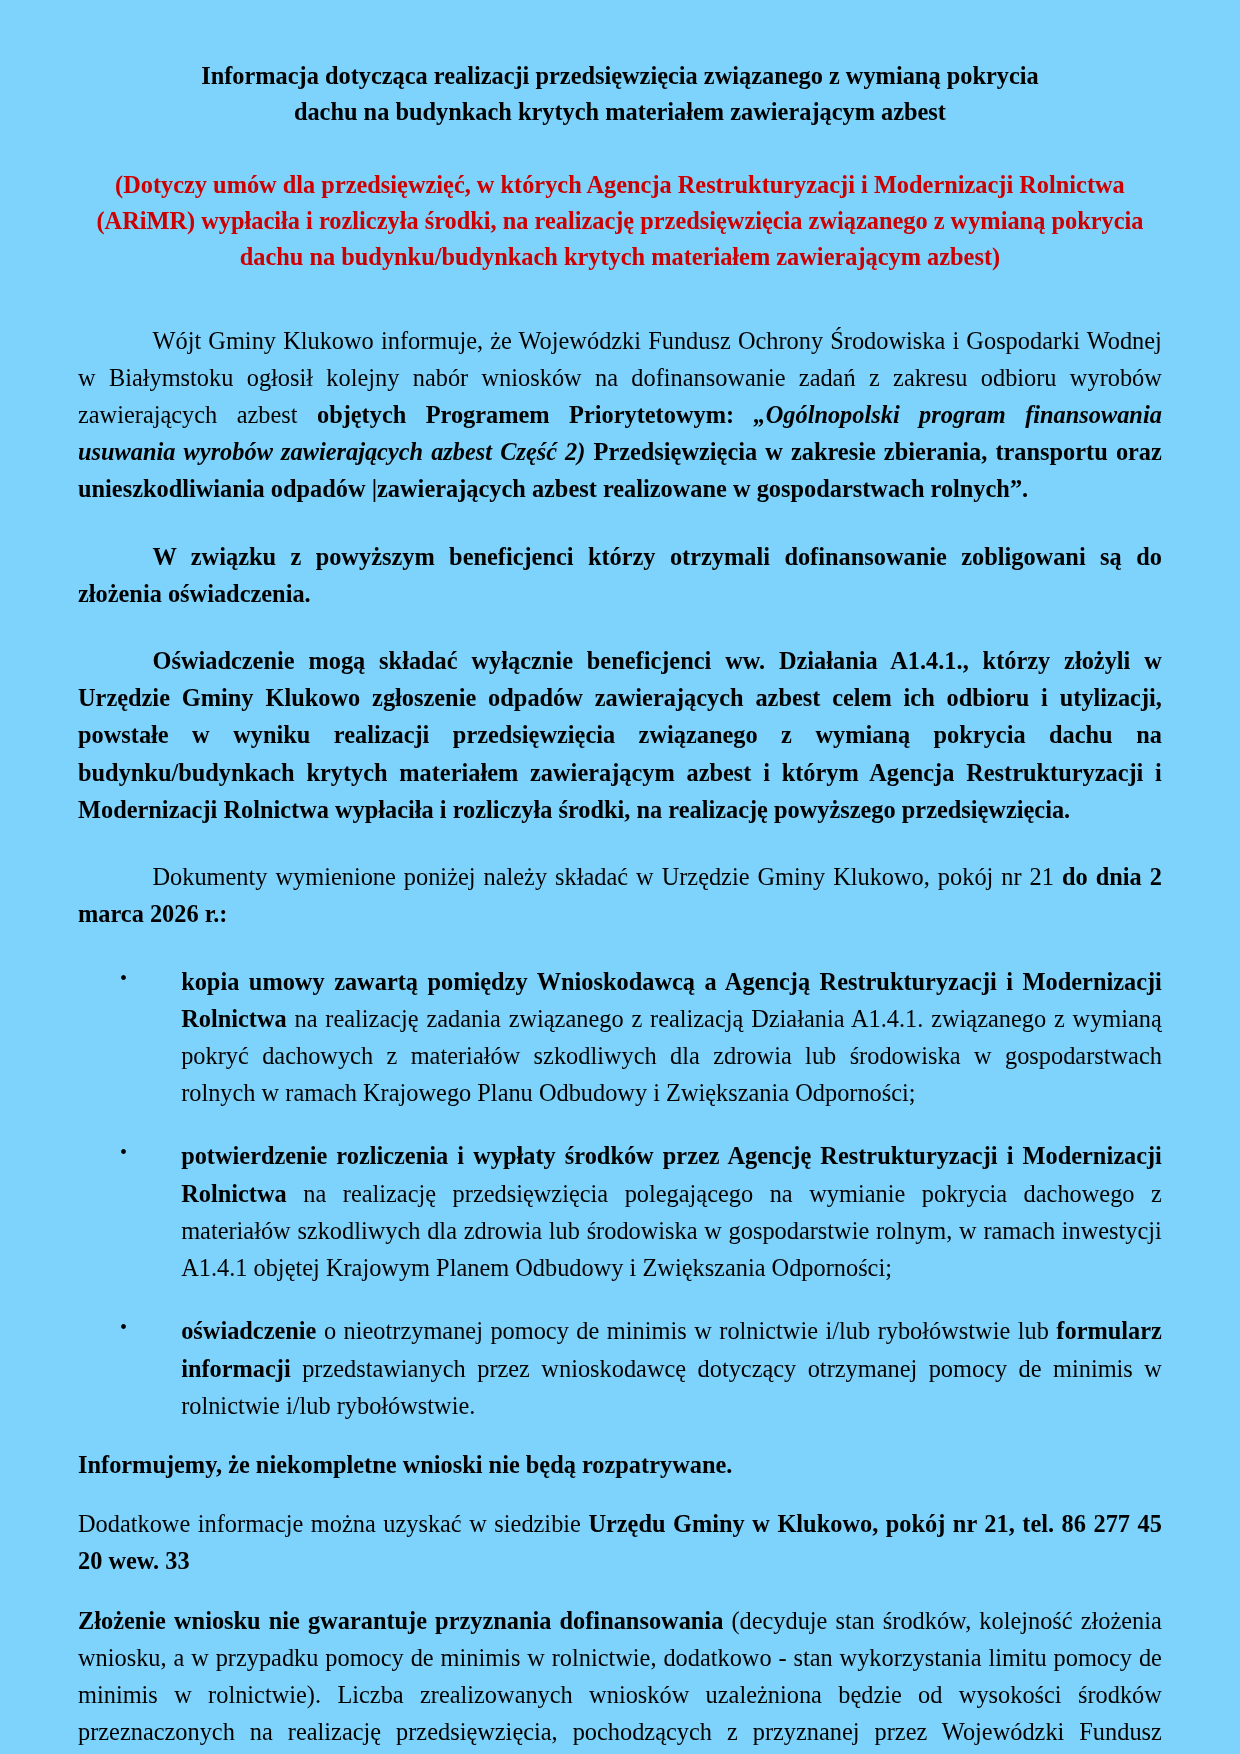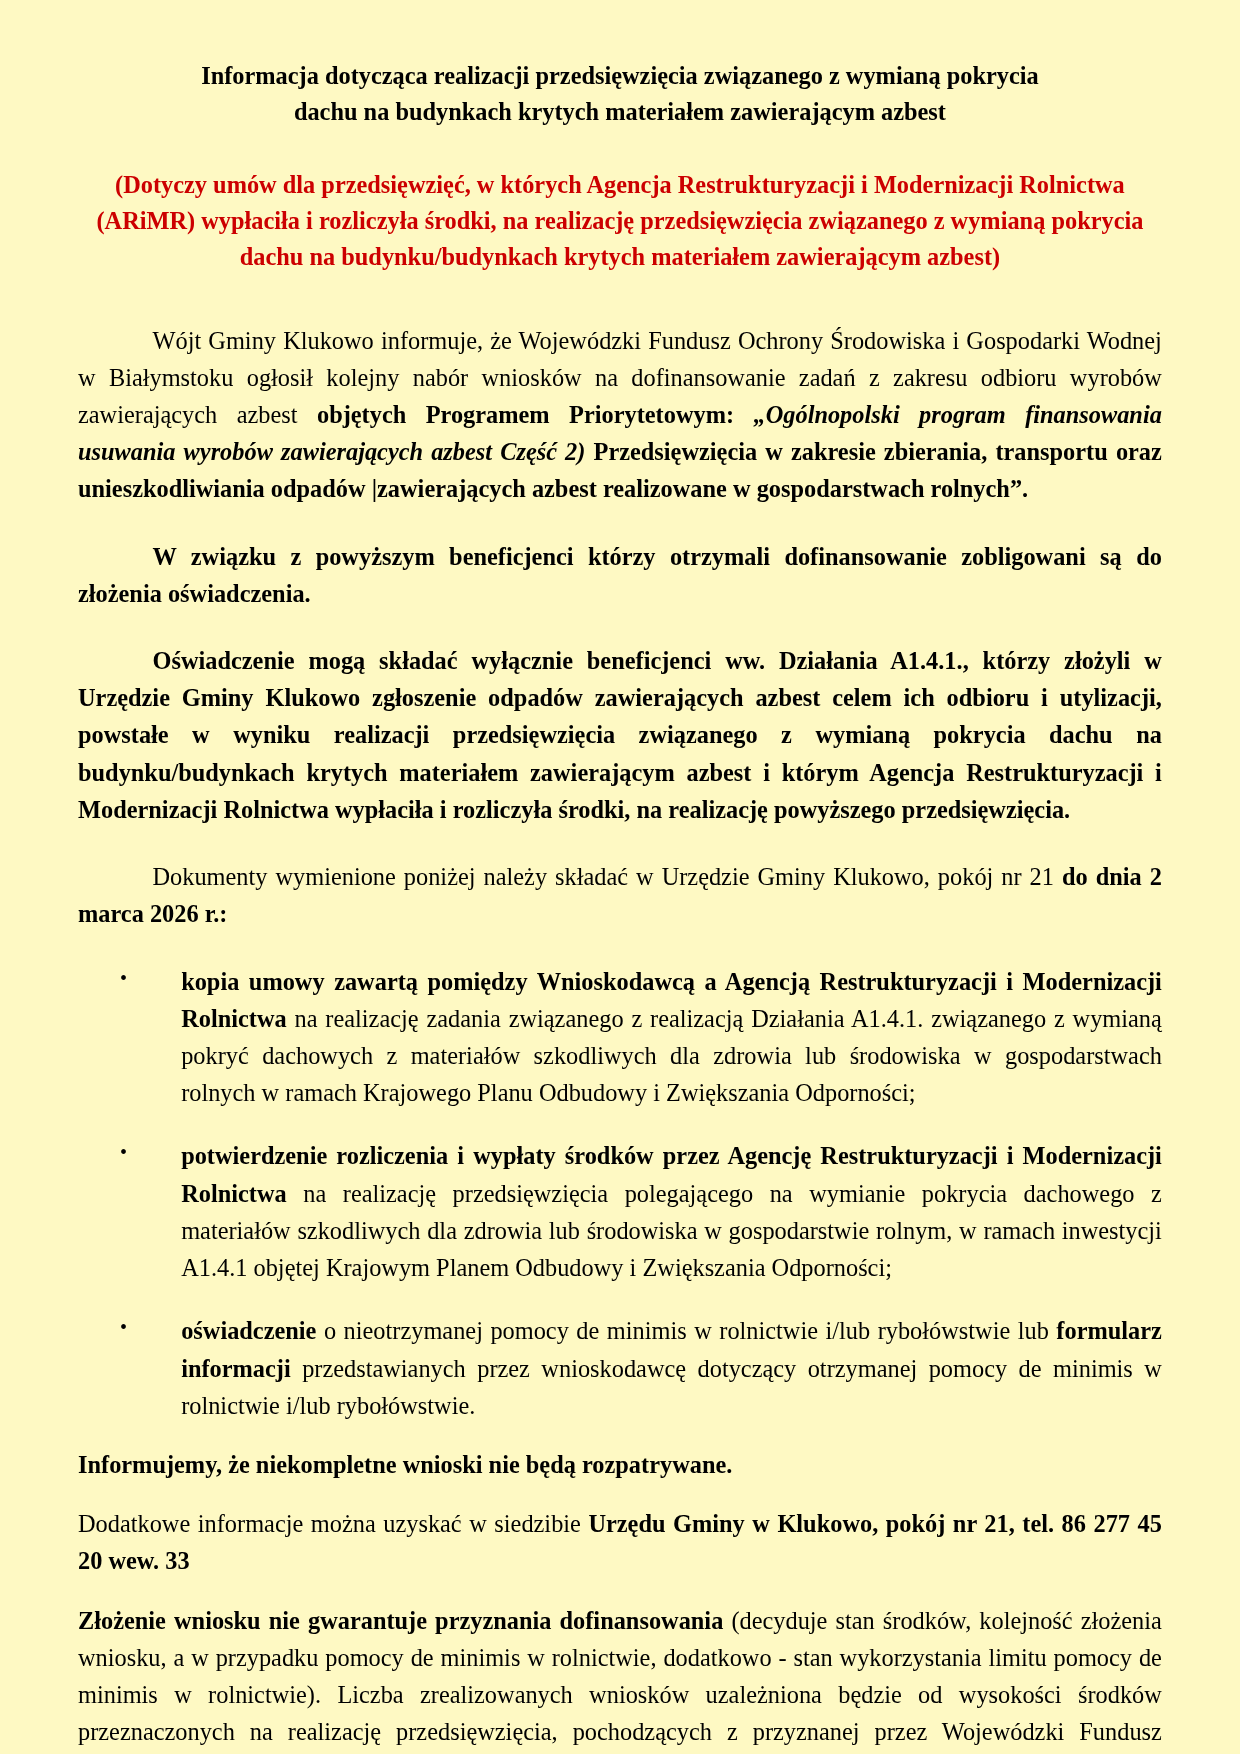--- a/index.html
+++ b/index.html
@@ -9,21 +9,21 @@
   }
   body {
     font-family: "Liberation Serif", "DejaVu Serif", serif;
     color: #000000;
   }
   .page {
     position: relative;
     width: 1240px;
     height: 1754px;
     margin: 0 auto;
-    background: #fef9c3;
+    background: #7dd3fc;
     box-sizing: border-box;
     padding: 58px 78px 47px 78px;
     overflow: hidden;
   }
   
   .doc {
     font-size: 25.5px;
     line-height: 1.46;
     transform: scaleX(0.955);
     transform-origin: left top;

